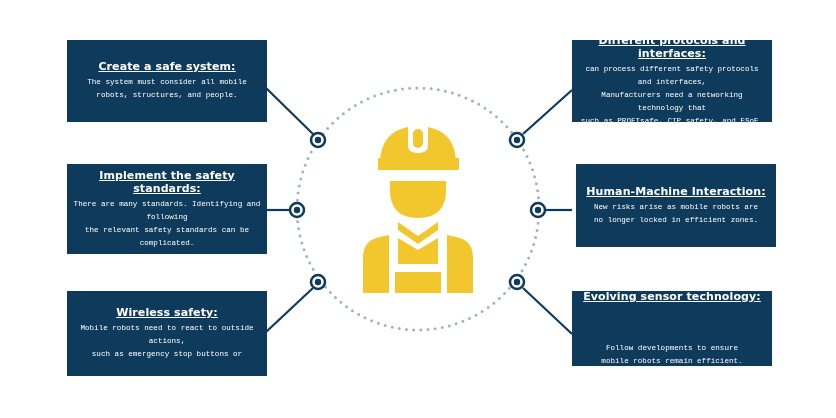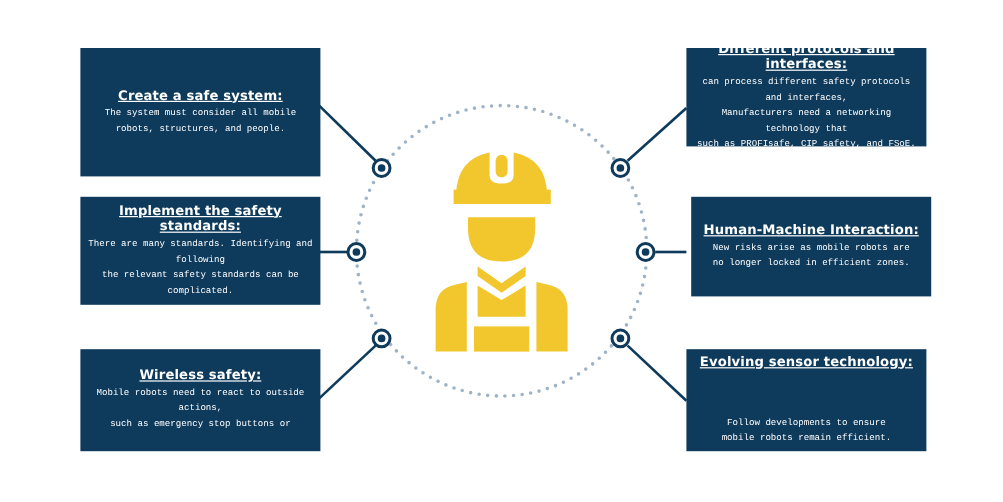--- a/index.html
+++ b/index.html
@@ -67,21 +67,21 @@
     <path d="M363 258 Q363 240 380 237 L389 235 L389 293 L363 293 Z"></path>
 
     <path d="M447 235 L456 237 Q473 240 473 258 L473 293 L447 293 Z"></path>
 
     <path d="M398 238 L418 250 L438 238 L438 264 L398 264 Z"></path>
 
     <rect x="395" y="272" width="46" height="21"></rect>
   </g>
 </svg>
 
-<div class="card" style="left:67px;top:40px;height:107px;">
+<div class="card" style="left:67px;top:40px;height:82px;">
   <div class="title">Create a safe system:</div>
   <div class="body">
     <div>The system must consider all mobile</div>
     <div>robots, structures, and people.</div>
   </div>
 </div>
 
 <div class="card" style="left:67px;top:164px;height:90px;">
   <div class="title">Implement the safety standards:</div>
   <div class="body">
@@ -108,19 +108,19 @@
 </div>
 
 <div class="card" style="left:576px;top:164px;height:83px;">
   <div class="title">Human-Machine Interaction:</div>
   <div class="body">
     <div>New risks arise as mobile robots are</div>
     <div>no longer locked in efficient zones.</div>
   </div>
 </div>
 
-<div class="card" style="left:572px;top:291px;height:85px;gap:36px;">
+<div class="card" style="left:572px;top:291px;height:75px;gap:36px;">
   <div class="title">Evolving sensor technology:</div>
   <div class="body">
     <div>Follow developments to ensure</div>
     <div>mobile robots remain efficient.</div>
   </div>
 </div>
 
 </body></html>

